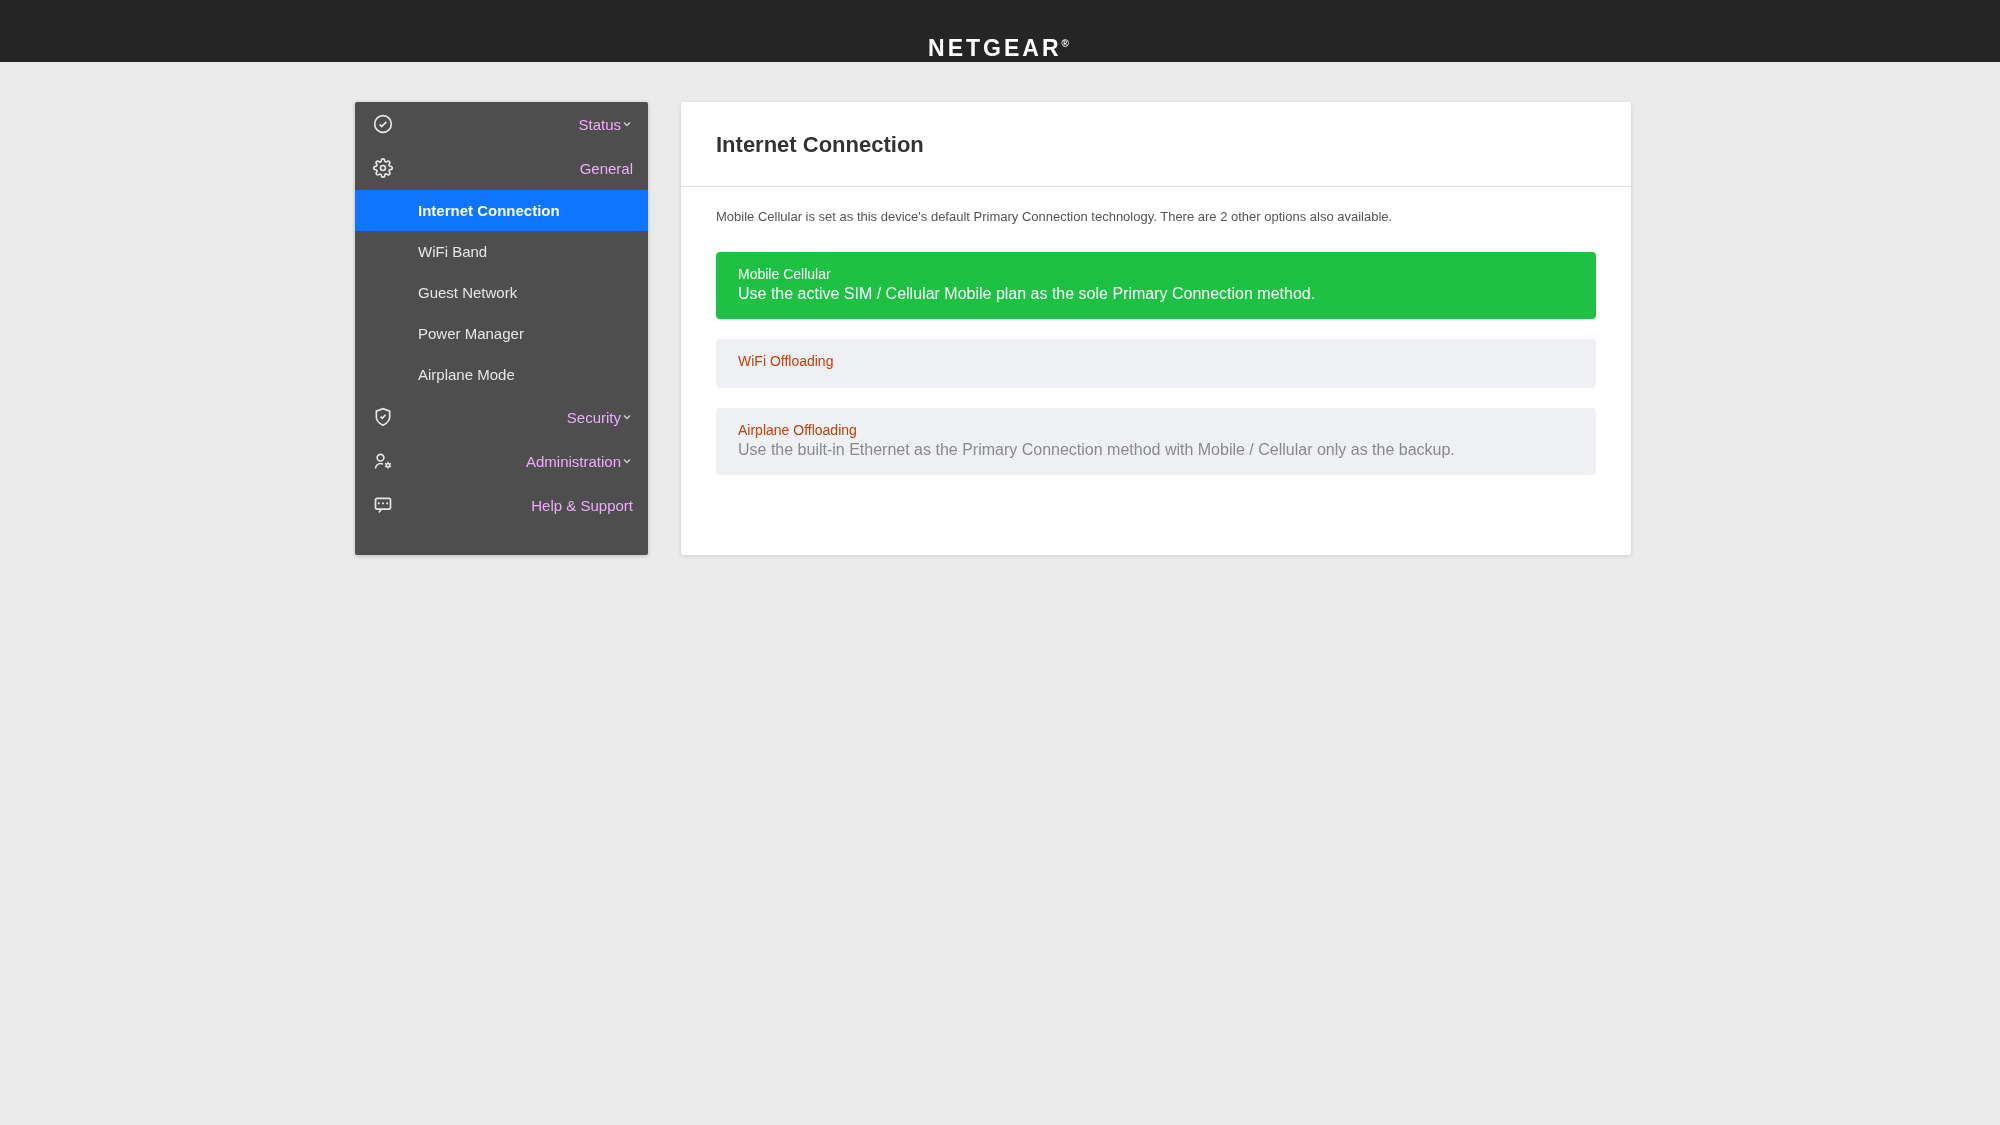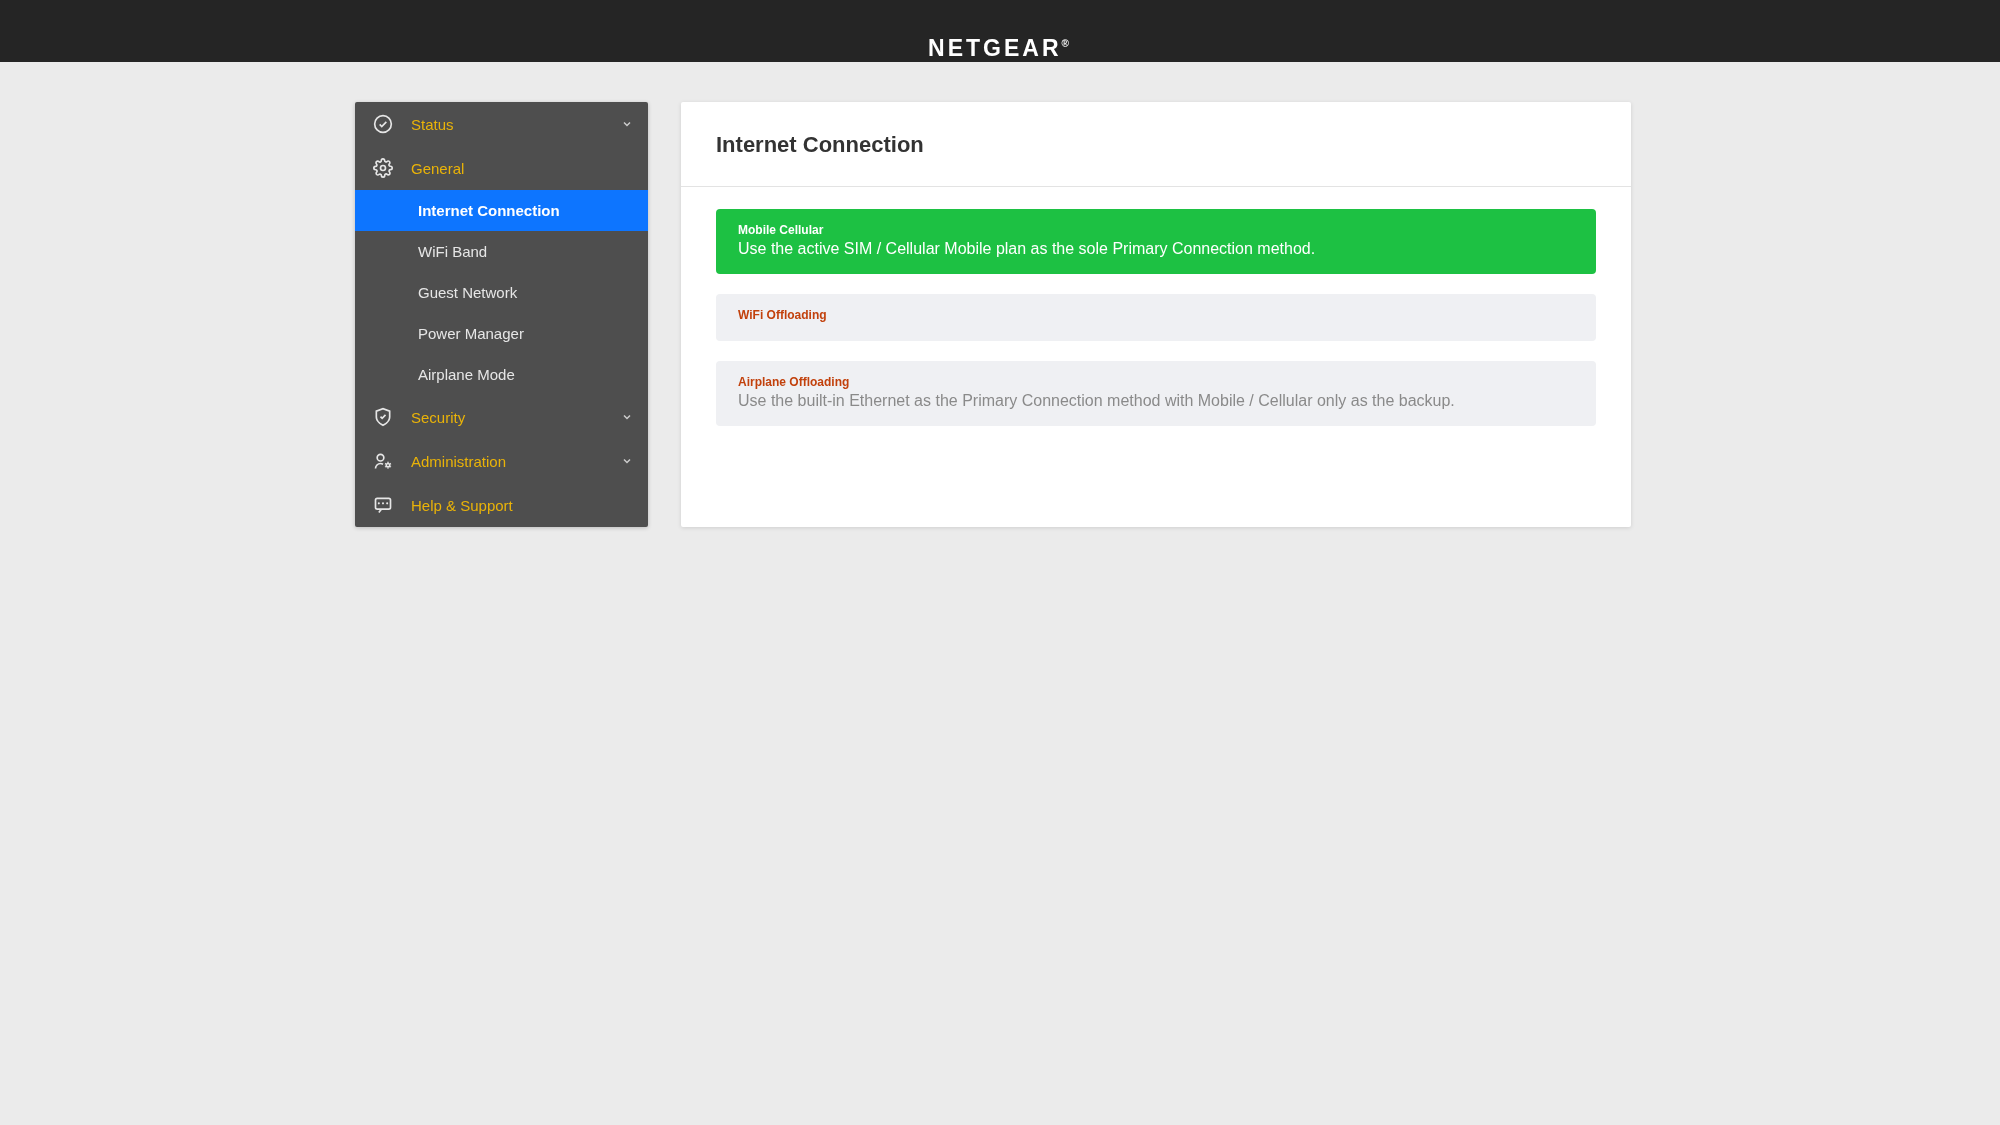--- a/index.html
+++ b/index.html
@@ -40,22 +40,23 @@
       width: 293px;
       background: #4e4e4e;
       border-radius: 2px;
       box-shadow: 0 1px 4px rgba(0,0,0,0.2);
     }
     .sidebar-item {
       display: flex;
       align-items: center;
       padding: 12px 15px 12px 18px;
       cursor: pointer;
-      color: #eab308;
+      color: #f0abfc;
       position: relative;
+      text-align: right;
     }
     .sidebar-item .icon {
       width: 20px;
       height: 20px;
       margin-right: 18px;
       display: flex;
       align-items: center;
       justify-content: center;
     }
     .sidebar-item .label {
@@ -106,22 +107,22 @@
       margin-bottom: 20px;
       cursor: pointer;
     }
     .option-card.active {
       background: #1dc143;
     }
     .option-card.inactive {
       background: #eff0f3;
     }
     .option-title {
-      font-size: 12px;
-      font-weight: bold;
+      font-size: 14px;
+      font-weight: normal;
       margin-bottom: 3px;
     }
     .option-desc {
       font-size: 16px;
     }
     .option-card.active .option-title,
     .option-card.active .option-desc {
       color: #fff;
     }
     .option-card.inactive .option-title {
@@ -230,20 +231,21 @@
         </svg>
       </span>
       <span class="label">Help &amp; Support</span>
     </div>
 
   </div>
 
   <div class="content-panel">
     <h1 class="content-title">Internet Connection</h1>
     <div class="content-divider"></div>
+    <p class="content-desc">Mobile Cellular is set as this device's default Primary Connection technology. There are 2 other options also available.</p>
 
     <div class="option-card active">
       <div class="option-title">Mobile Cellular</div>
       <div class="option-desc">Use the active SIM / Cellular Mobile plan as the sole Primary Connection method.</div>
     </div>
 
     <div class="option-card inactive">
       <div class="option-title">WiFi Offloading</div>
     </div>
 

